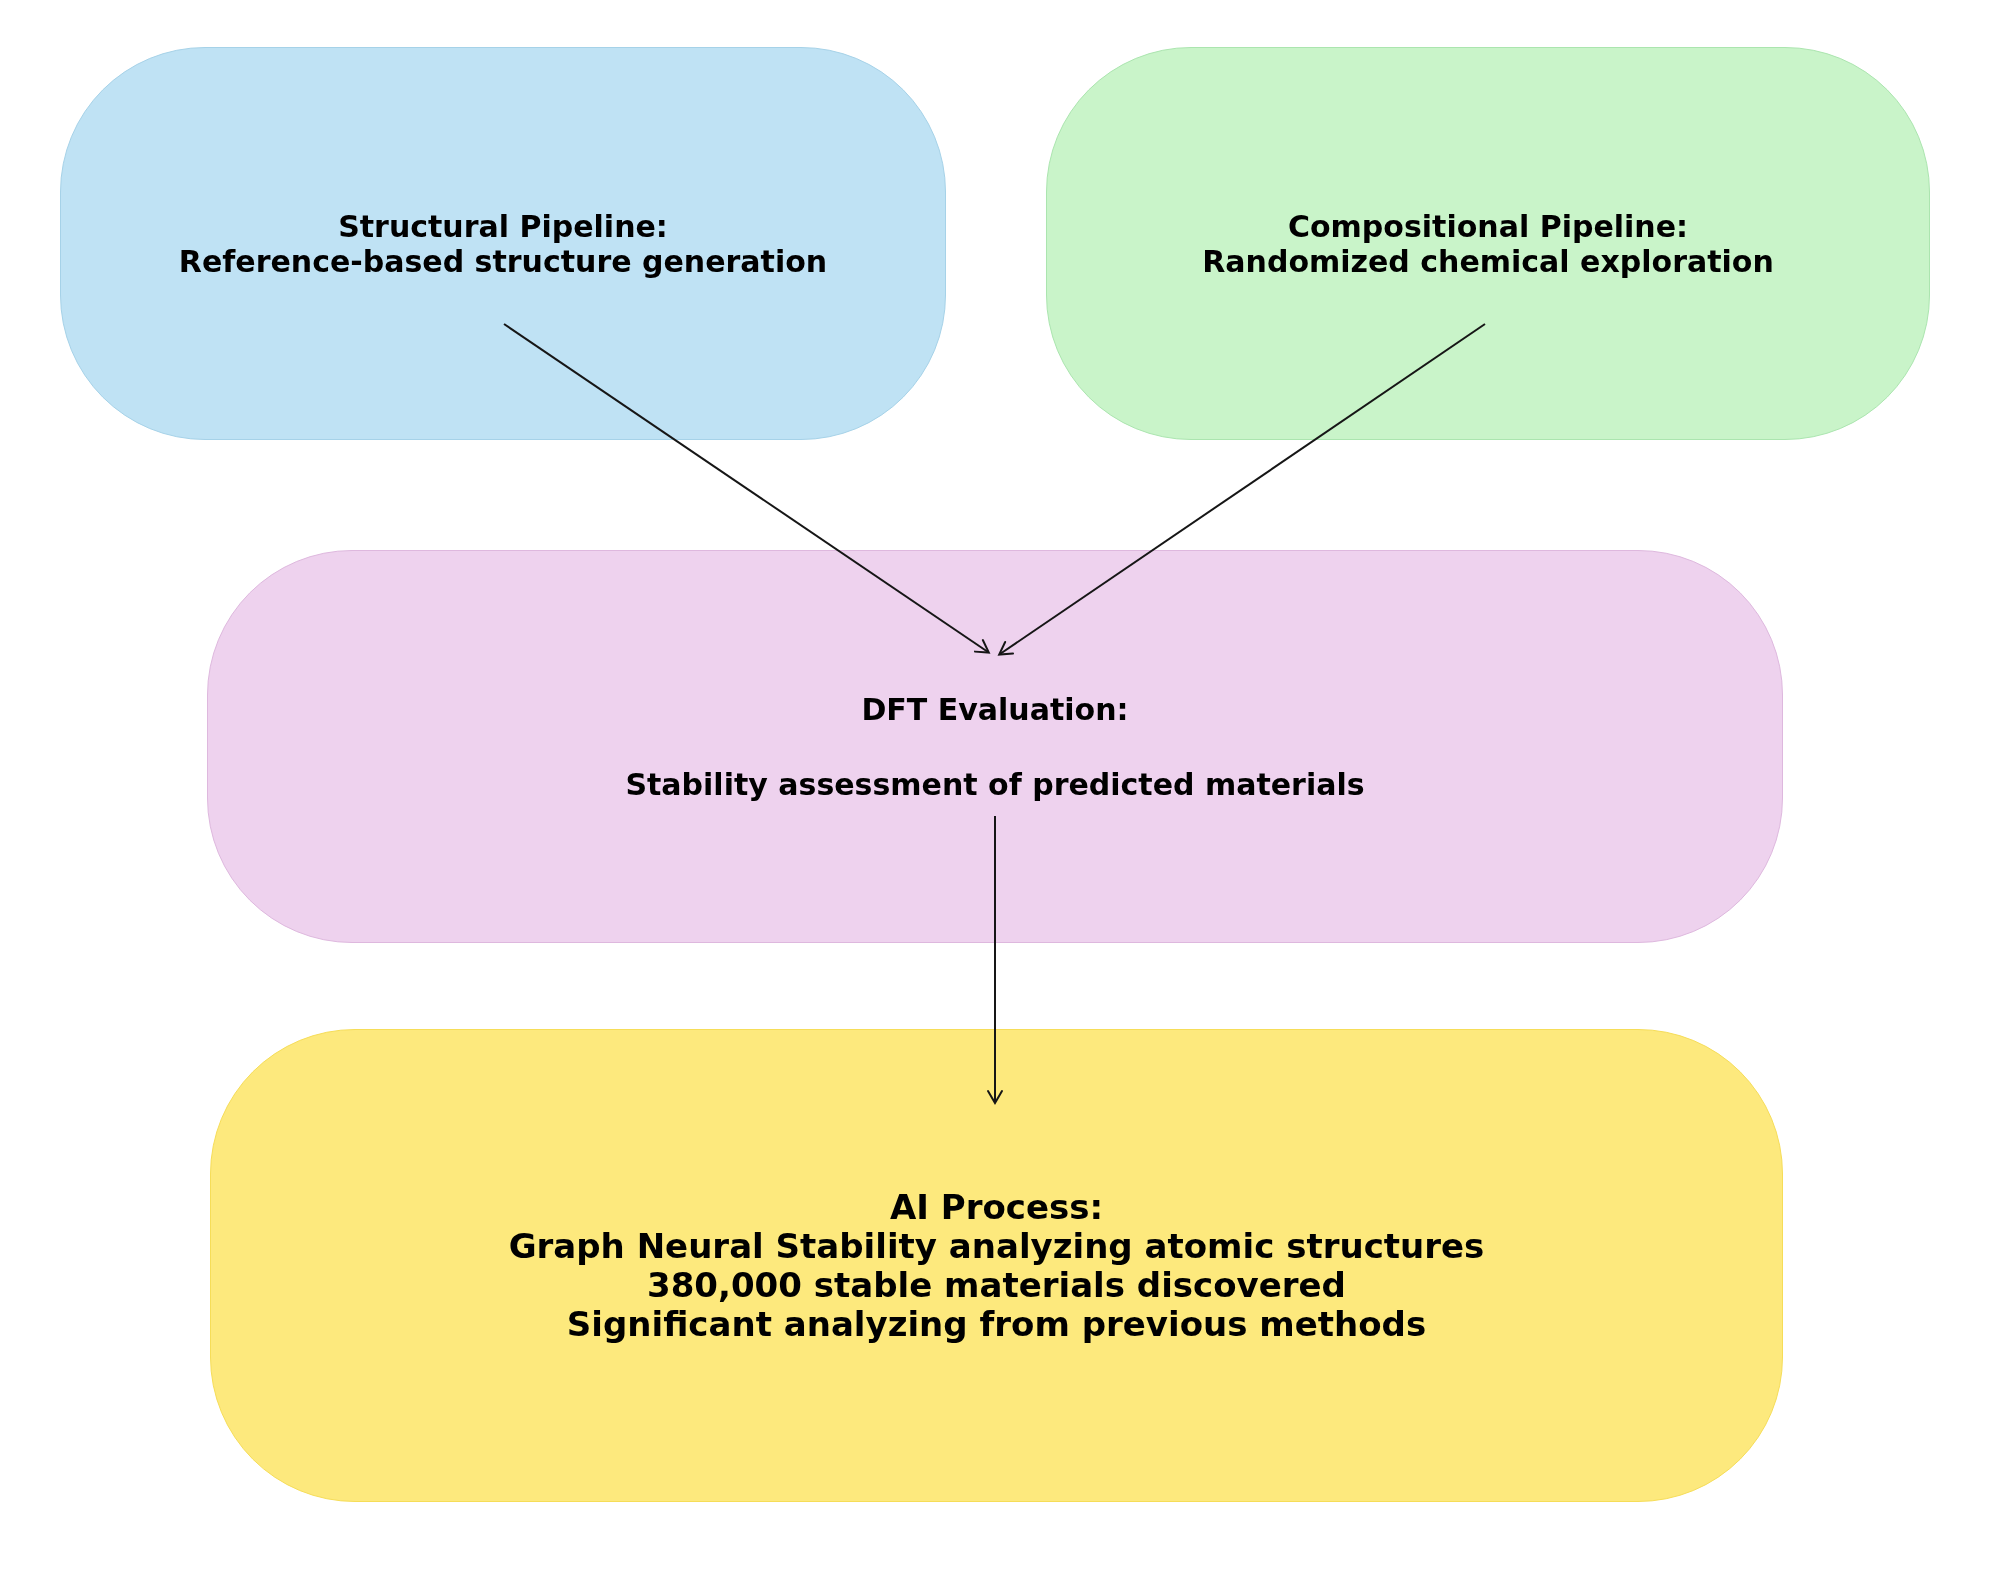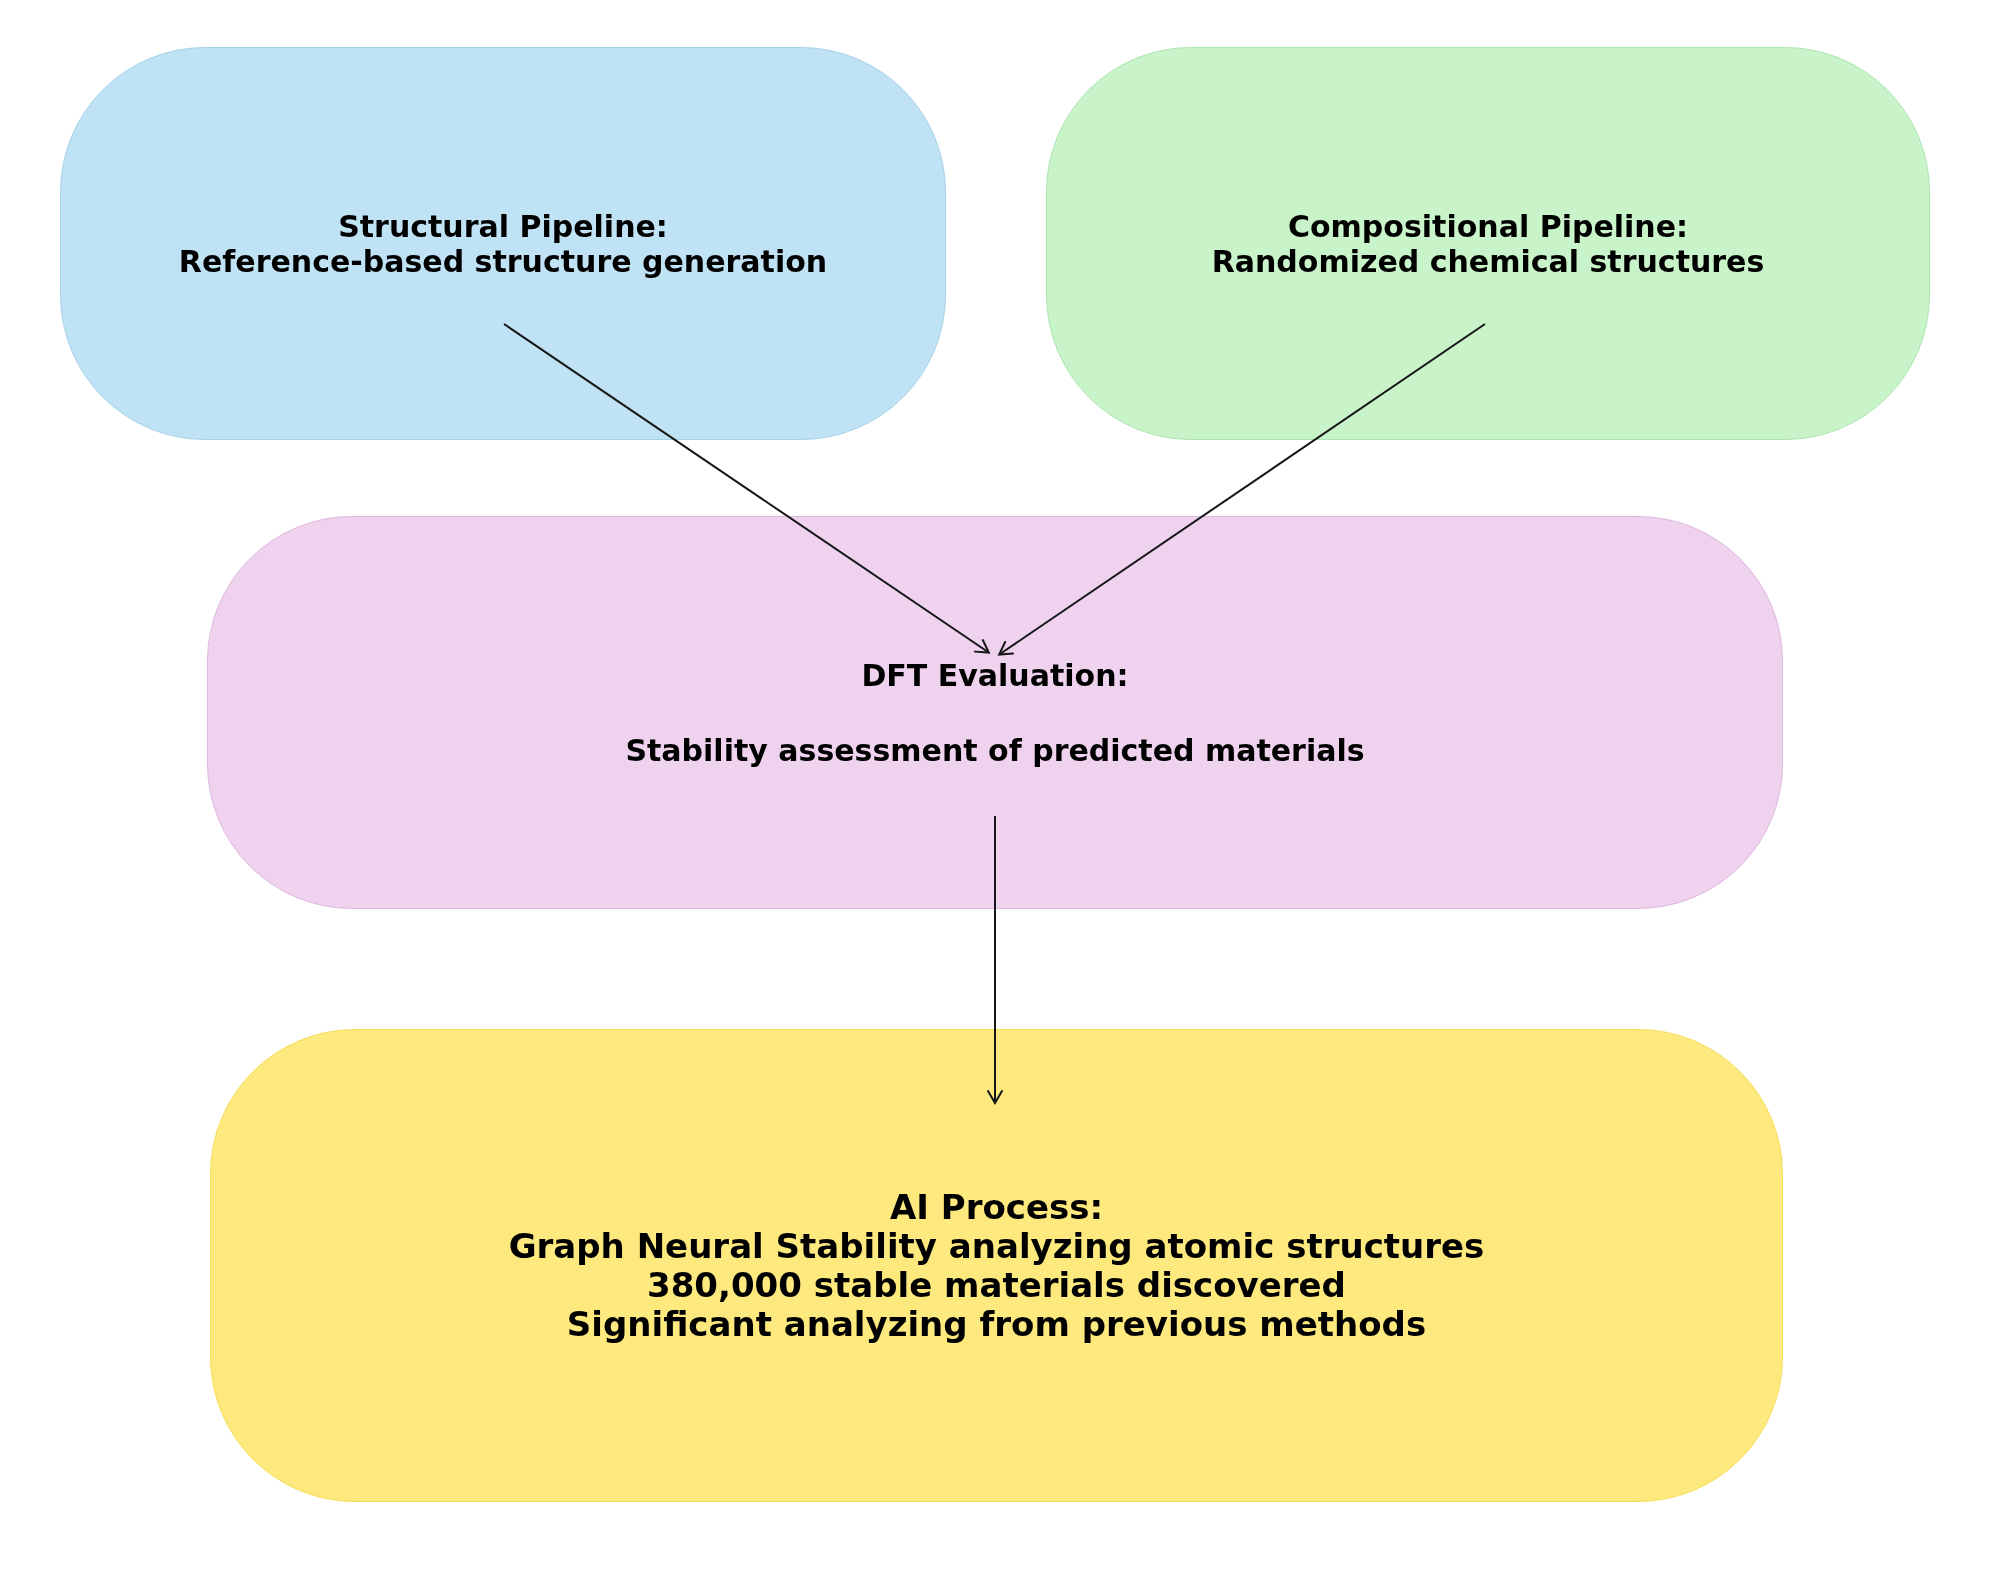--- a/index.html
+++ b/index.html
@@ -36,42 +36,42 @@
     font-size: 30px;
     line-height: 35px;
     white-space: nowrap;
   }
   #node-ai .line {
     font-size: 34px;
     line-height: 39px;
   }
   #node-structural   { left: 60px;   top: 47px;   width: 886px;  height: 393px; }
   #node-compositional{ left: 1046px; top: 47px;   width: 884px;  height: 393px; }
-  #node-dft          { left: 207px;  top: 516px;  width: 1576px; height: 393px; gap: 40px; }
+  #node-dft          { left: 207px;  top: 550px;  width: 1576px; height: 393px; gap: 40px; }
   #node-ai           { left: 210px;  top: 1029px; width: 1573px; height: 473px; }
   #arrow-layer {
     position: absolute;
     left: 0; top: 0;
     width: 1990px; height: 1589px;
     pointer-events: none;
   }
 </style>
 </head>
 <body style="background: rgb(255, 255, 255);">
 
 <div class="canvas">
 
   <div class="node" id="node-structural" style="background-color: rgb(191, 226, 244); border-color: rgb(166, 210, 232);">
     <div class="line">Structural Pipeline:</div>
     <div class="line">Reference-based structure generation</div>
   </div>
 
   <div class="node" id="node-compositional" style="background-color: rgb(201, 244, 201); border-color: rgb(171, 229, 175); align-items: center;">
     <div class="line">Compositional Pipeline:</div>
-    <div class="line">Randomized chemical structures</div>
+    <div class="line">Randomized chemical exploration</div>
   </div>
 
   <div class="node" id="node-dft" style="background-color: rgb(238, 210, 238); border-color: rgb(222, 184, 222);">
     <div class="line">DFT Evaluation:</div>
     <div class="line">Stability assessment of predicted materials</div>
   </div>
 
   <div class="node" id="node-ai" style="background-color: rgb(253, 233, 125); border-color: rgb(246, 221, 88);">
     <div class="line">AI Process:</div>
     <div class="line">Graph Neural Stability analyzing atomic structures</div>

